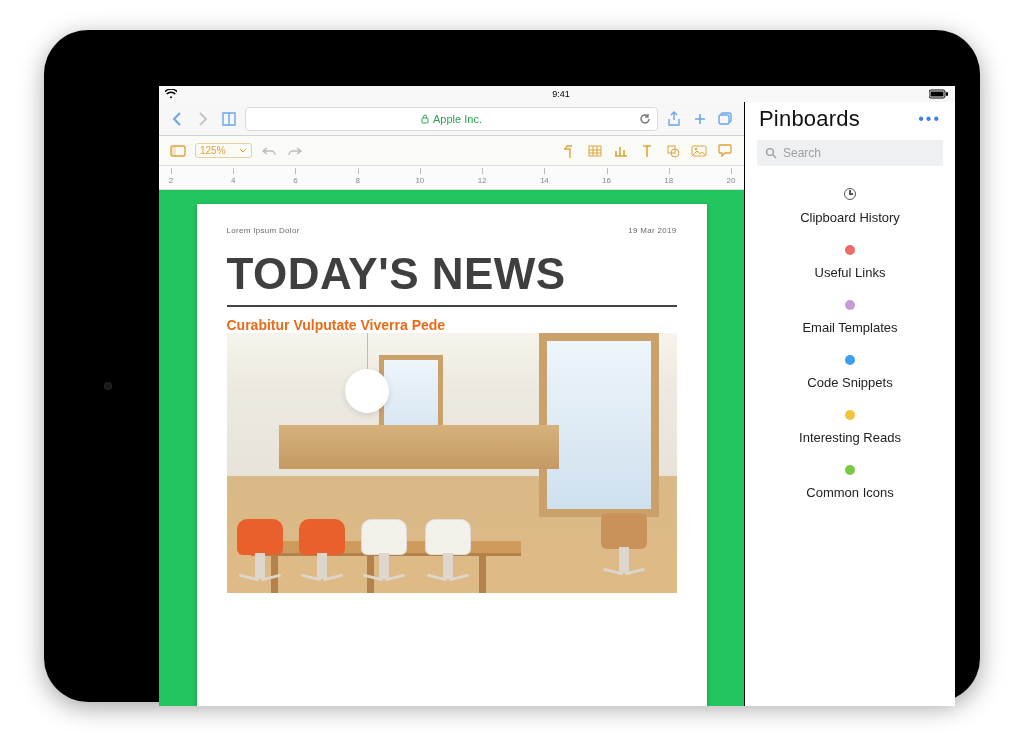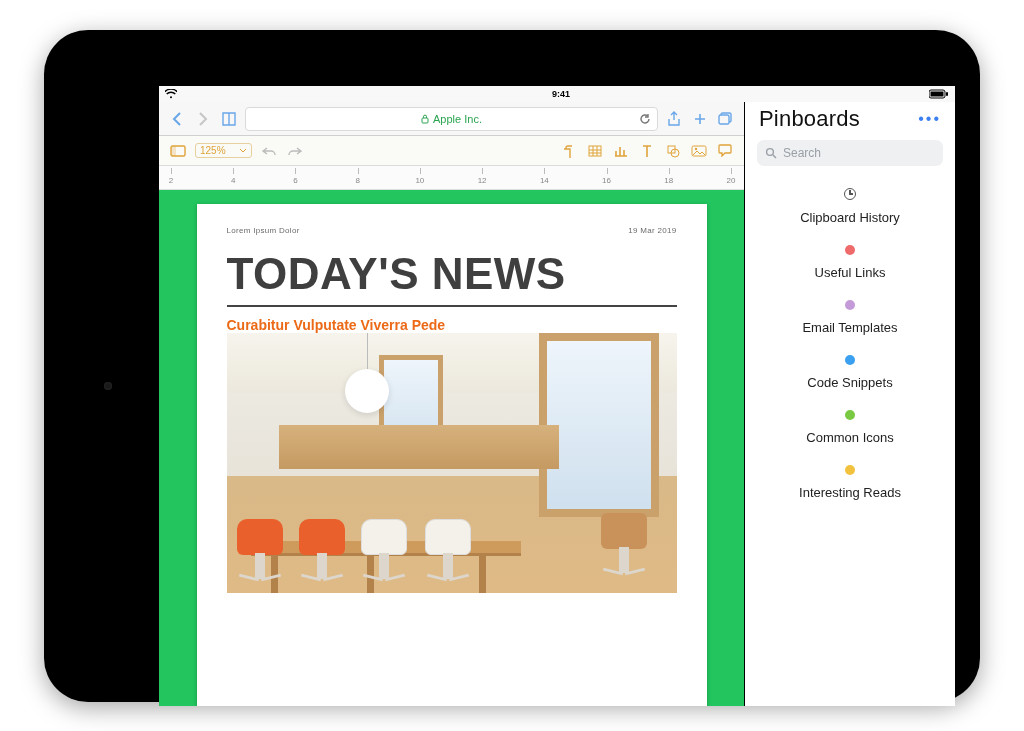--- a/index.html
+++ b/index.html
@@ -22,21 +22,21 @@
     position: absolute; left: 115px; top: 56px; width: 796px; height: 620px;
     background: #fff; overflow: hidden; display: flex;
   }
 
   
   .status {
     position: absolute; left: 0; right: 0; top: 0; height: 16px;
     font-size: 9px; color: #000; display: flex; justify-content: space-between;
     align-items: center; padding: 0 6px; background: #f8f8f8;
   }
-  .status .center { position:absolute; left:50%; transform:translateX(-50%); font-weight:700;padding-left:8px; }
+  .status .center { position:absolute; left:50%; transform:translateX(-50%); font-weight:400;padding-left:8px; }
 
   
   .left-app  { width: 586px; border-right: 1px solid #000; background:#fff; display:flex; flex-direction:column; }
   .right-app { flex:1; background:#fff; display:flex; flex-direction:column; }
 
   
   .safari-nav {
     margin-top:16px; height:34px; display:flex; align-items:center; gap:6px;
     padding:0 8px; border-bottom:1px solid #d0d0d0; background:#f7f7f8;
   }
@@ -111,21 +111,21 @@
   .c-wood .seat{ background:#c8925a; border-radius:6px;}
   .ch1{ left:10px;} .ch2{ left:72px;} .ch3{ left:134px;} .ch4{ left:198px;}
   .ch5{ right:30px; bottom:20px;}
 
   
   .grab { align-self:center; margin-top:6px; width:34px; height:4px; background:#cfcfcf; border-radius:3px; }
   .rp-header { display:flex; align-items:center; justify-content:space-between; padding:10px 14px 6px 14px; }
   .rp-title { font-size:22px; font-weight:400; color:#111; letter-spacing:.2px; }
   .rp-more  { color:#3c7ff0; font-size:16px; letter-spacing:2px; }
   .rp-search {
-    margin:2px 12px 8px 12px; height:26px; background:#eef0f2; border-radius:7px;
+    margin:2px 12px 8px 12px; height:26px; background:#eef0f2; border-radius:1px;
     display:flex; align-items:center; gap:6px; padding:0 8px; color:#9aa0a6; font-size:12px;
   }
   .rp-list { padding:4px 6px; }
   .rp-item {
     display:flex; align-items:center; gap:10px; padding:10px 10px; font-size:13px; color:#222;
     border-radius:6px; cursor:pointer;flex-direction:column;
   }
   .dot { width:10px; height:10px; border-radius:50%; flex:0 0 10px; }
   .clock { width:12px; height:12px; border:1.5px solid #555; border-radius:50%; position:relative; }
   .clock::before{content:"";position:absolute;left:4px;top:1px;width:1.5px;height:4px;background:#555;}
@@ -370,23 +370,23 @@
           </div>
           <div class="rp-item">
             <span class="dot" style="background: rgb(196, 155, 216);"></span>
             <span>Email Templates</span>
           </div>
           <div class="rp-item">
             <span class="dot" style="background: rgb(58, 160, 239);"></span>
             <span>Code Snippets</span>
           </div>
           <div class="rp-item">
+            <span class="dot" style="background: rgb(242, 194, 62);"></span>
+            <span>Interesting Reads</span>
+          </div>
+          <div class="rp-item">
             <span class="dot" style="background: rgb(122, 201, 67);"></span>
             <span>Common Icons</span>
-          </div>
-          <div class="rp-item">
-            <span class="dot" style="background: rgb(242, 194, 62);"></span>
-            <span>Interesting Reads</span>
           </div>
         </div>
     </div>
   </div>
 </div>
 
 </body></html>

